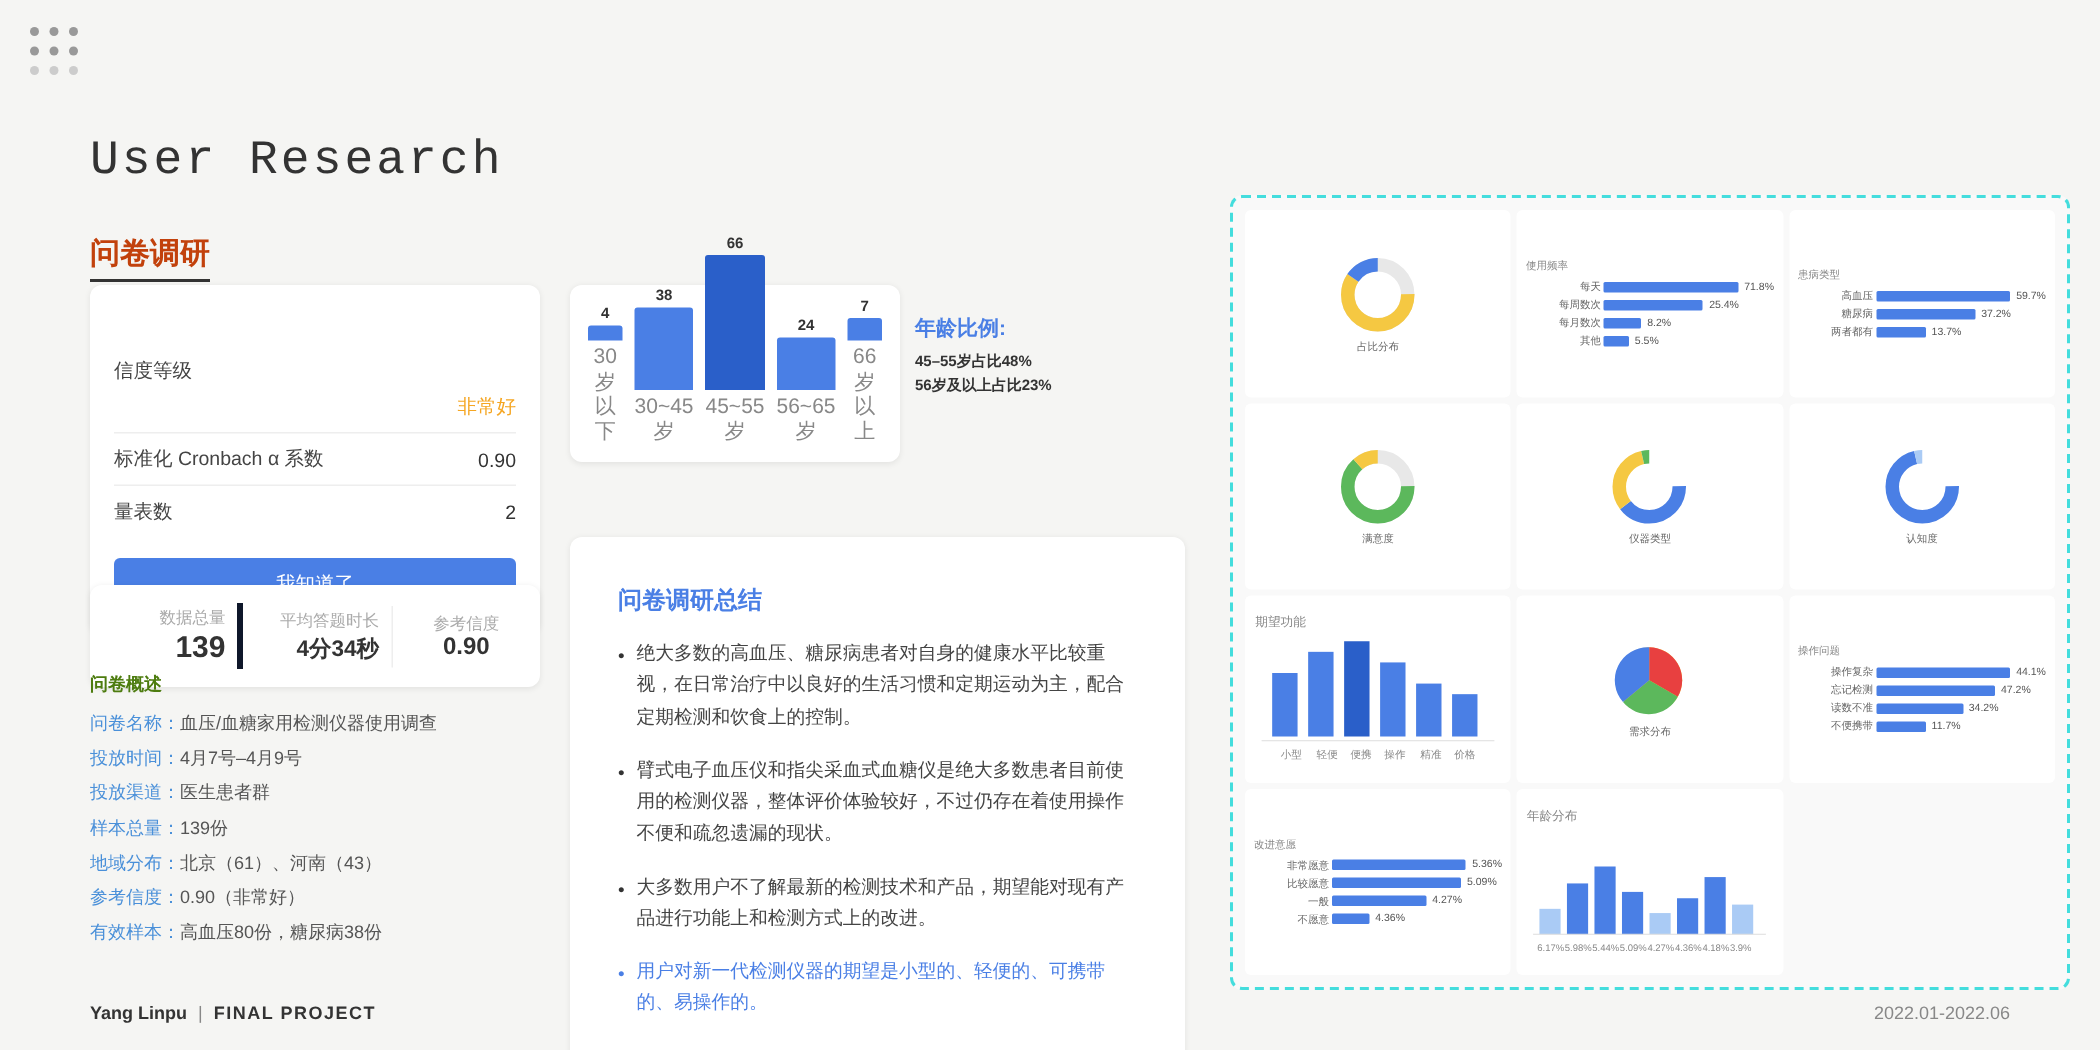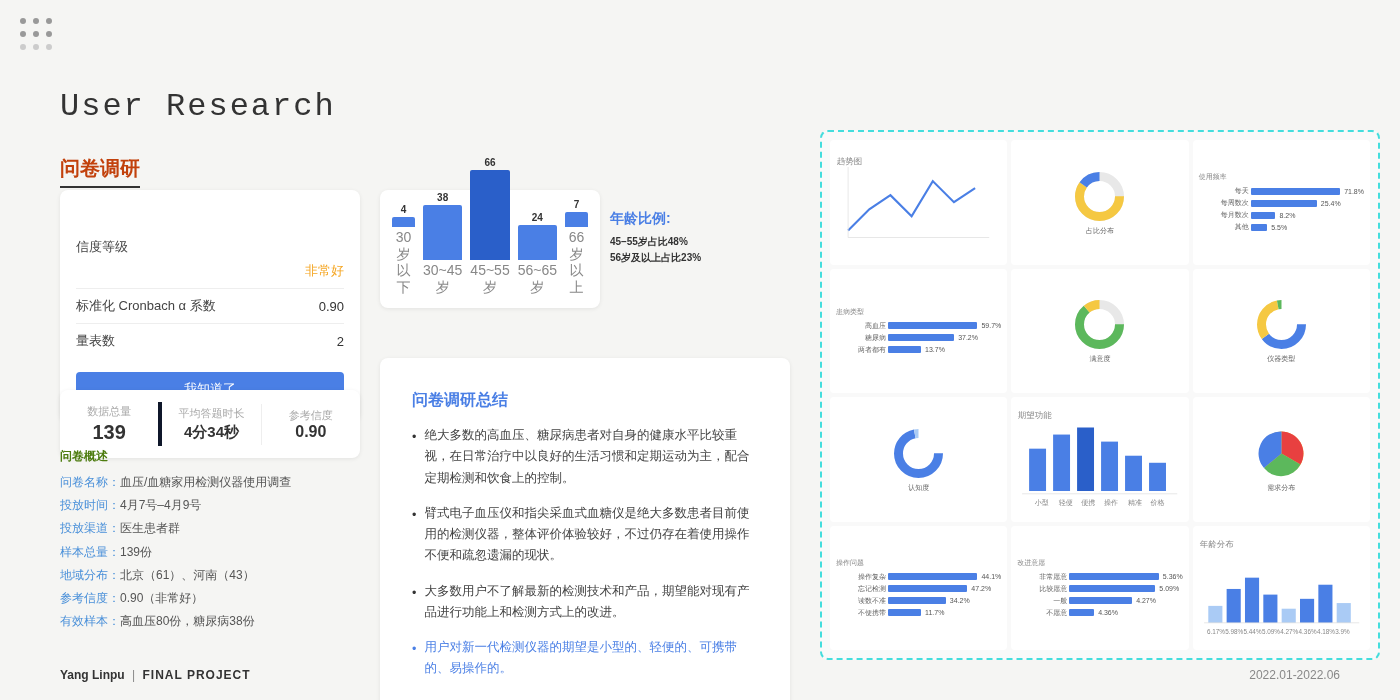--- a/index.html
+++ b/index.html
@@ -338,21 +338,21 @@
       justify-content: flex-end;
       padding: 0 12px;
       margin-bottom: 6px;
     }
     .stats-main-row {
       display: flex;
       align-items: center;
     }
     .stat-col {
       flex: 1;
-      text-align: center;
+      text-align: right;
       padding: 4px 8px;
     }
     .stat-col + .stat-col {
       border-left: 4px solid #0f172a;
     }
     .stat-col-label {
       font-size: 11px;
       color: #aaa;
       margin-bottom: 2px;
     }
@@ -508,28 +508,20 @@
     </div>
     <div class="summary-item highlight">
       <span class="summary-bullet" style="color:#4a7fe5;">•</span>
       <span>用户对新一代检测仪器的期望是小型的、轻便的、可携带的、易操作的。</span>
     </div>
   </div>
 
   <div class="right-charts-panel">
     <div class="charts-grid">
 
-      <div class="chart-cell">
-        <svg width="100%" height="100%" viewBox="0 0 120 70">
-          <text x="2" y="8" font-size="6" fill="#888">趋势图</text>
-          <polyline points="10,55 25,40 40,30 55,45 70,20 85,35 100,25" fill="none" stroke="#4a7fe5" stroke-width="1.5"></polyline>
-          <line x1="10" y1="60" x2="110" y2="60" stroke="#ddd" stroke-width="0.5"></line>
-          <line x1="10" y1="10" x2="10" y2="60" stroke="#ddd" stroke-width="0.5"></line>
-        </svg>
-      </div>
 
       <div class="chart-cell">
         <div style="display:flex;flex-direction:column;align-items:center;justify-content:center;width:100%;height:100%;">
           <svg width="55" height="55" viewBox="0 0 55 55">
             <circle cx="27.5" cy="27.5" r="20" fill="none" stroke="#e8e8e8" stroke-width="9"></circle>
             <circle cx="27.5" cy="27.5" r="20" fill="none" stroke="#f5c842" stroke-width="9" stroke-dasharray="75 125" stroke-dashoffset="-31" transform="rotate(-90 27.5 27.5)"></circle>
             <circle cx="27.5" cy="27.5" r="20" fill="none" stroke="#4a7fe5" stroke-width="9" stroke-dasharray="50 125" stroke-dashoffset="-106" transform="rotate(-90 27.5 27.5)"></circle>
           </svg>
           <div style="font-size:7px;color:#666;margin-top:2px;">占比分布</div>
         </div>

